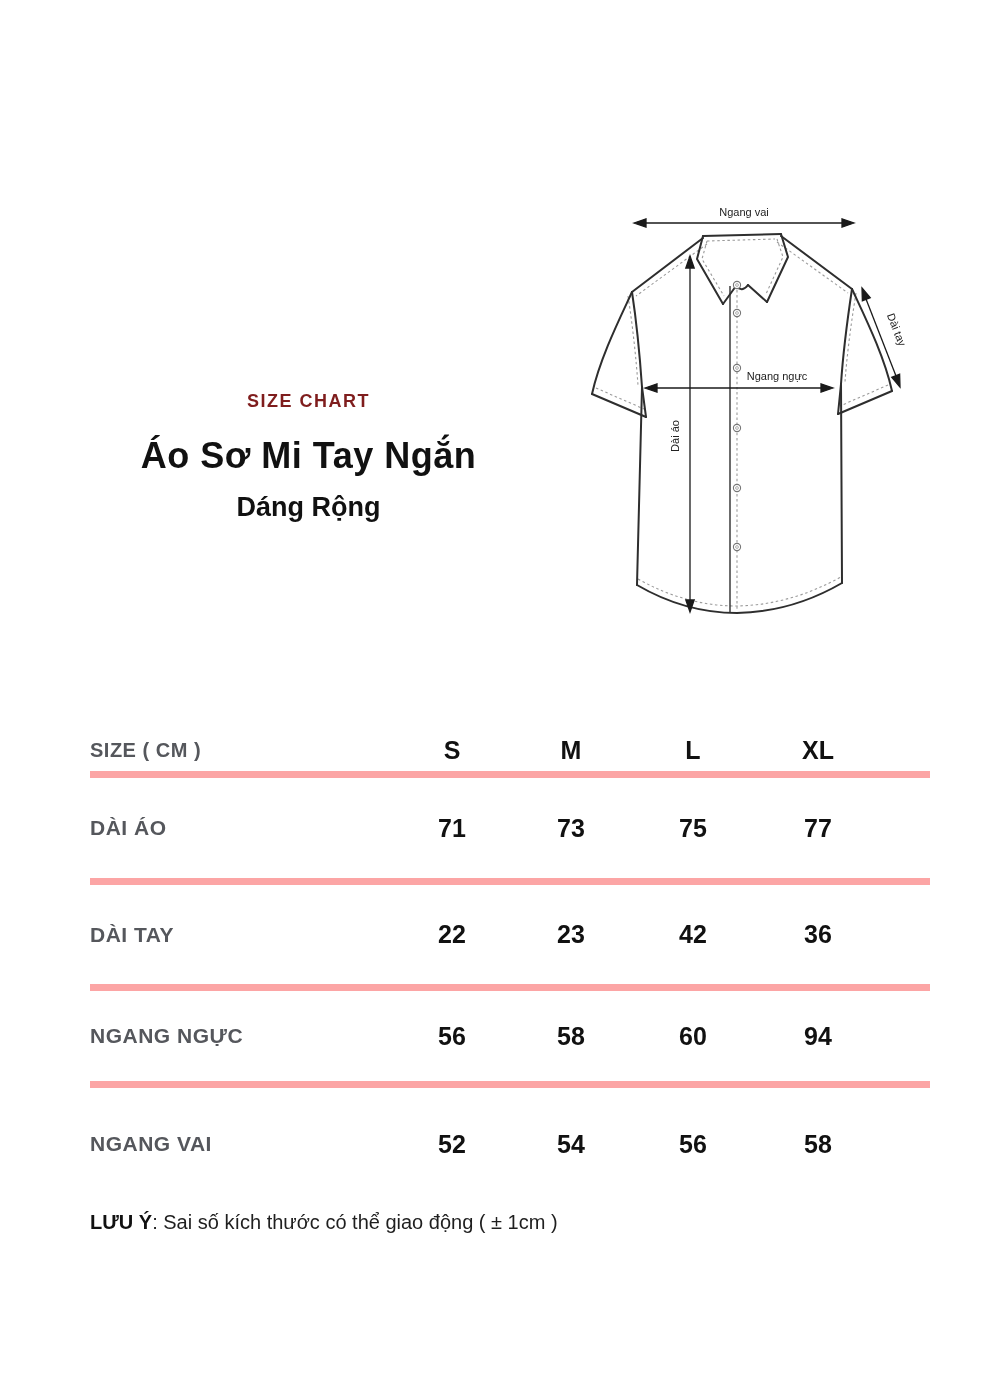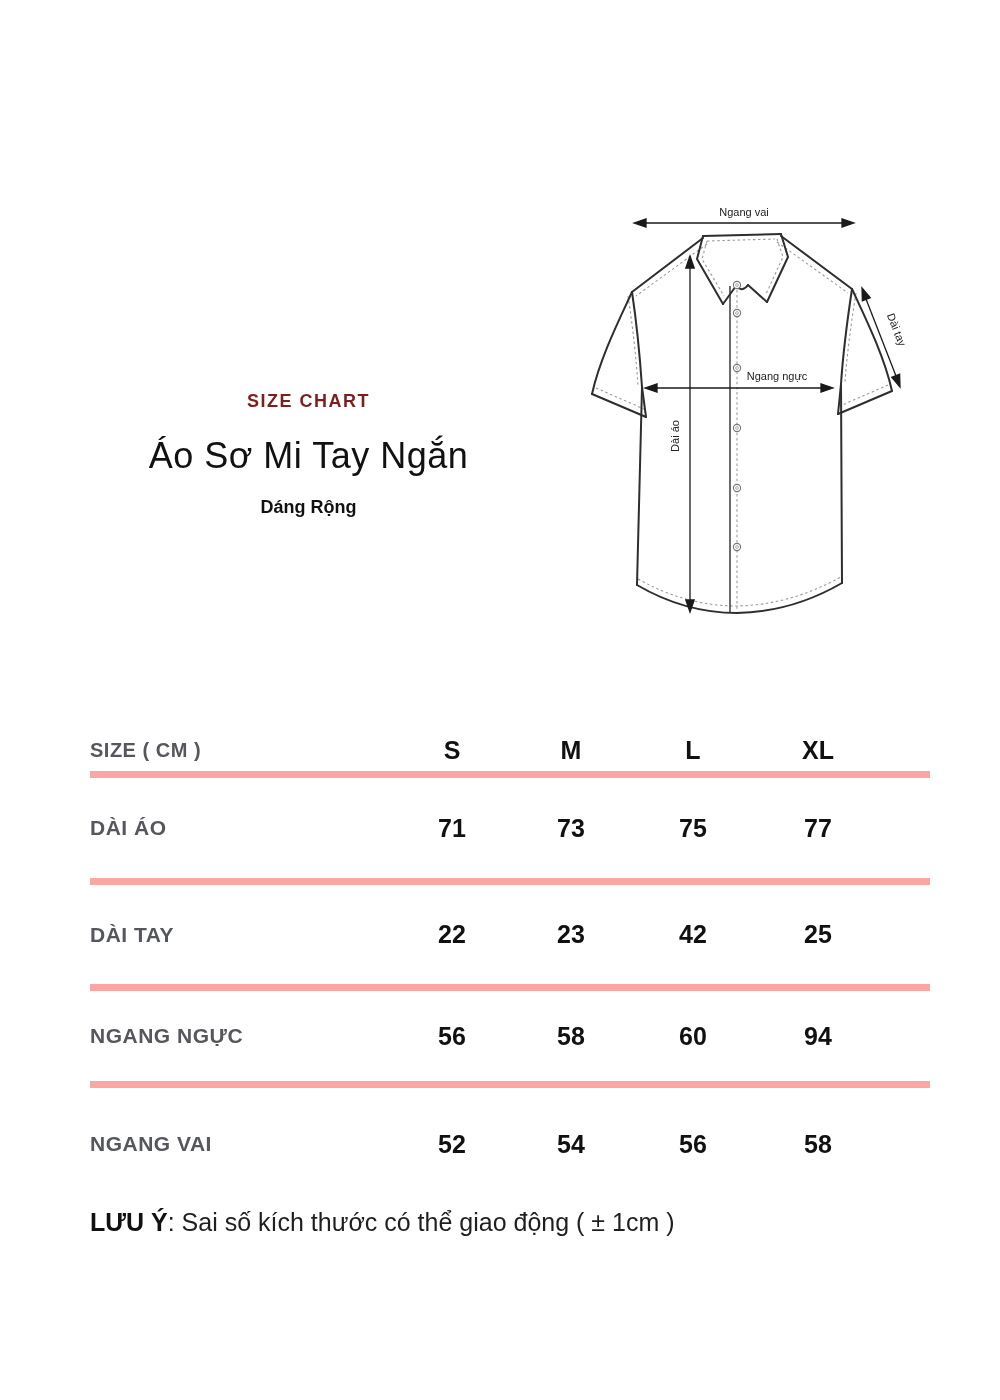--- a/index.html
+++ b/index.html
@@ -20,28 +20,28 @@
     text-align: center;
   }
   .eyebrow {
     font-size: 18px; font-weight: bold;
     letter-spacing: 1.5px;
     color: #7f1d1d;
     line-height: 18px;
   }
   .main-title {
     margin-top: 24px;
-    font-size: 36px; font-weight: normal;
+    font-size: 36px; font-weight: bold;
     letter-spacing: 0.5px;
     color: #111111;
     line-height: 44px;
   }
   .sub-title {
     margin-top: 13px;
-    font-size: 18px; font-weight: bold;
+    font-size: 27px; font-weight: bold;
     color: #111111;
     line-height: 32px;
   }
 
   
   .shirt-wrap {
     position: absolute;
     left: 570px; top: 190px;
     width: 430px; height: 440px;
   }
@@ -84,21 +84,21 @@
   .val-cell {
     font-size: 25px; font-weight: bold;
     color: #111111;
     text-align: center;
   }
 
   
   .note {
     position: absolute;
     left: 90px; top: 1208px;
-    font-size: 25px;
+    font-size: 20px;
     color: #1f1f1f;
     line-height: 28px;
   }
   .note .note-prefix { font-weight: bold; color: #111111; }
 </style>
 </head>
 <body>
 
 <div class="page">
 
@@ -214,21 +214,21 @@
       <div class="val-cell">73</div>
       <div class="val-cell">75</div>
       <div class="val-cell">77</div>
     </div>
 
     <div class="trow row-r2 bordered">
       <div class="label-cell">DÀI TAY</div>
       <div class="val-cell">22</div>
       <div class="val-cell">23</div>
       <div class="val-cell">42</div>
-      <div class="val-cell">25</div>
+      <div class="val-cell">36</div>
     </div>
 
     <div class="trow row-r3 bordered">
       <div class="label-cell">NGANG NGỰC</div>
       <div class="val-cell">56</div>
       <div class="val-cell">58</div>
       <div class="val-cell">60</div>
       <div class="val-cell">94</div>
     </div>
 

